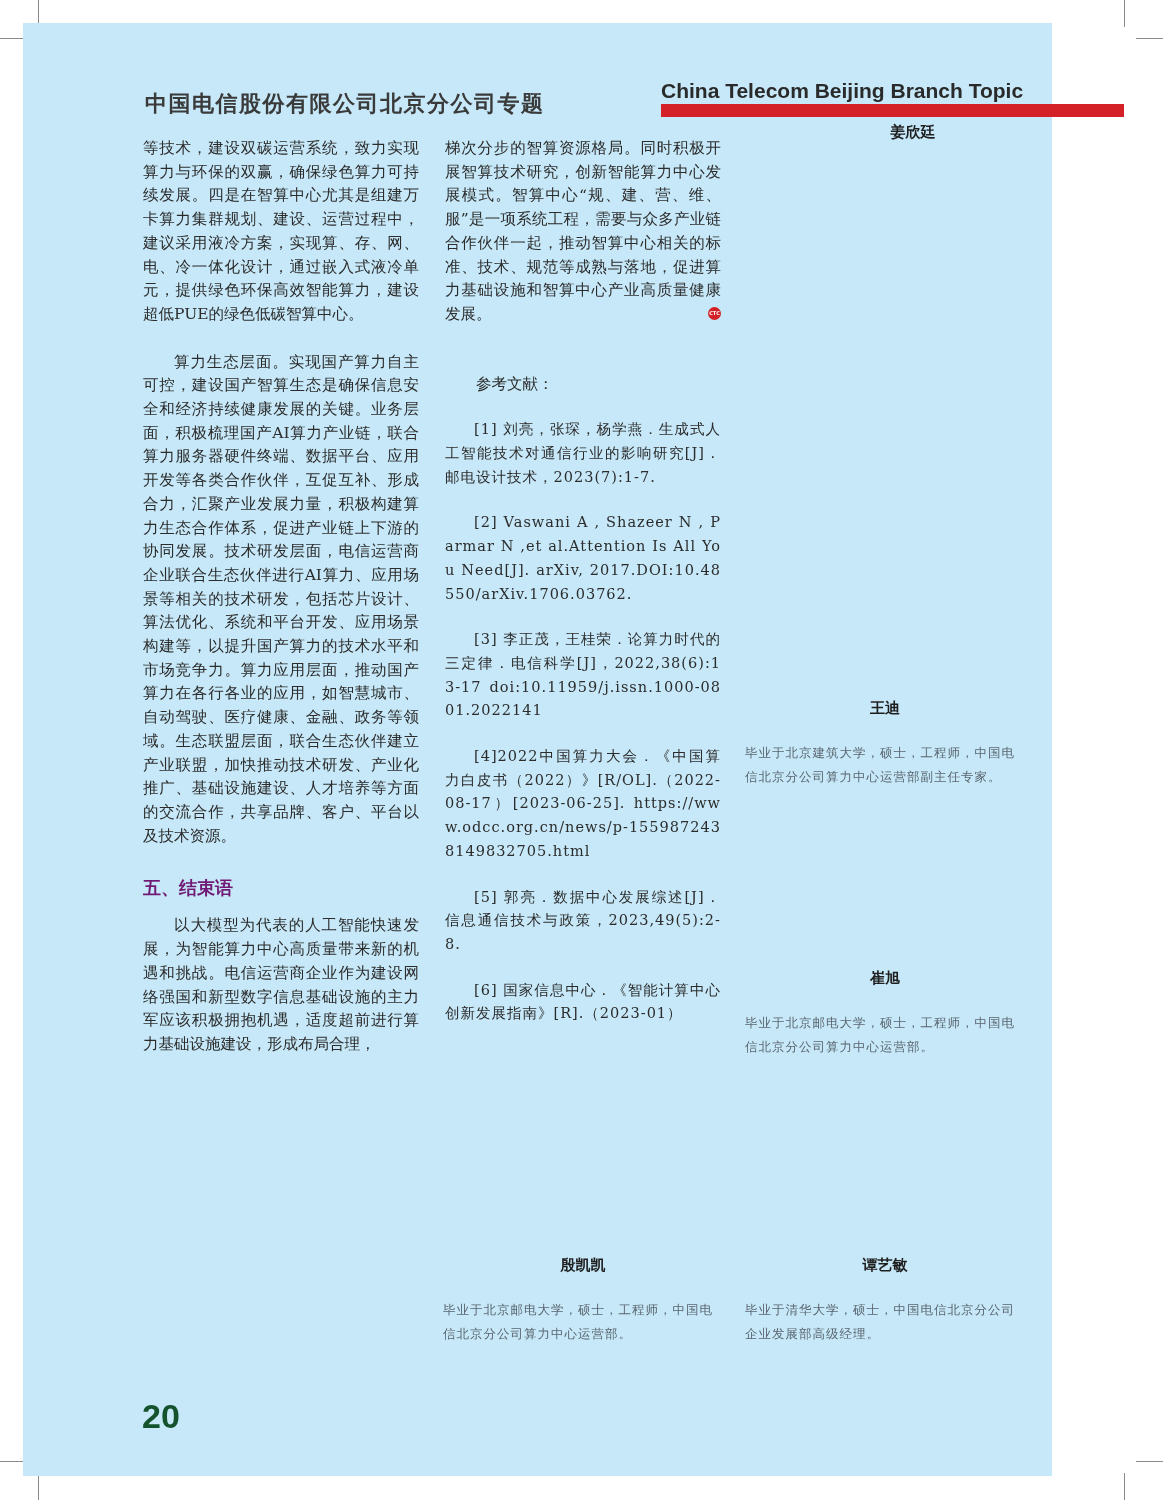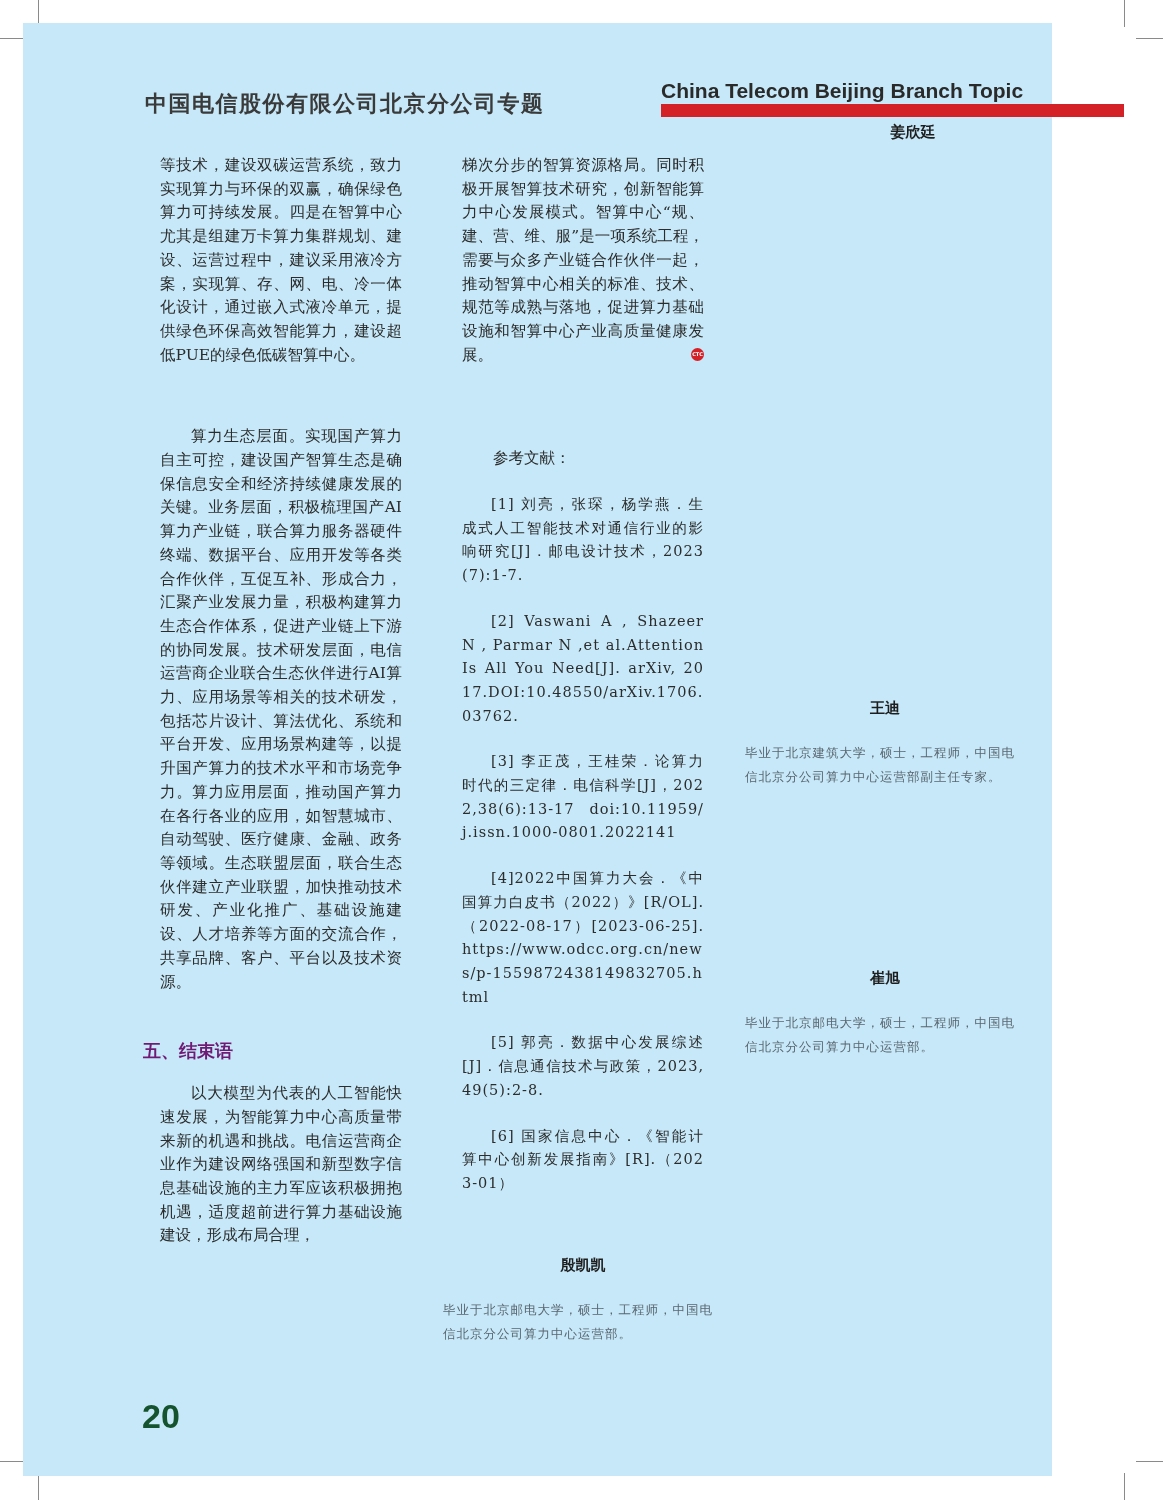--- a/index.html
+++ b/index.html
@@ -21,21 +21,21 @@
     position: absolute; left: 638px; top: 56px; font-size: 21px; font-weight: bold;
     color: #2a2a2a; font-family: "Liberation Sans", "DejaVu Sans", sans-serif;
   }
   .hdr-bar {
     position: absolute; left: 638px; top: 81px; width: 463px; height: 13px; background: #d42128;
   }
   .col {
     position: absolute; font-size: 15.5px; line-height: 23.7px; color: #2c2c2c;
     text-align: justify; text-justify: inter-character;
   }
-  .col p { margin: 17px; }
+  .col p { margin: 0; }
   .c1 { left: 120px; top: 114px; width: 276px; }
   .c2 { left: 422px; top: 114px; width: 276px; }
   .indent { text-indent: 2em; }
   .gap { height: 24px; }
   .section-title {
     font-family: "DejaVu Sans", "Liberation Sans", sans-serif; font-weight: bold;
     color: #701a75; font-size: 18px; line-height: 28px; margin: 2px 0 12px 0;
   }
   .ctc {
     display: inline-block; width: 13px; height: 13px; border-radius: 50%;
@@ -109,16 +109,20 @@
     <div class="bio-text">毕业于北京建筑大学，硕士，工程师，中国电信北京分公司算力中心运营部副主任专家。</div>
   </div>
   <div class="bio" style="left:722px;top:946px;">
     <div class="bio-name">崔旭</div>
     <div class="bio-text">毕业于北京邮电大学，硕士，工程师，中国电信北京分公司算力中心运营部。</div>
   </div>
   <div class="bio" style="left:420px;top:1233px;">
     <div class="bio-name">殷凯凯</div>
     <div class="bio-text">毕业于北京邮电大学，硕士，工程师，中国电信北京分公司算力中心运营部。</div>
   </div>
+  <div class="bio" style="left:722px;top:1233px;">
+    <div class="bio-name">谭艺敏</div>
+    <div class="bio-text">毕业于清华大学，硕士，中国电信北京分公司企业发展部高级经理。</div>
+  </div>
 
   <div class="footer-num">20</div>
 
 </div>
 
 </body></html>

